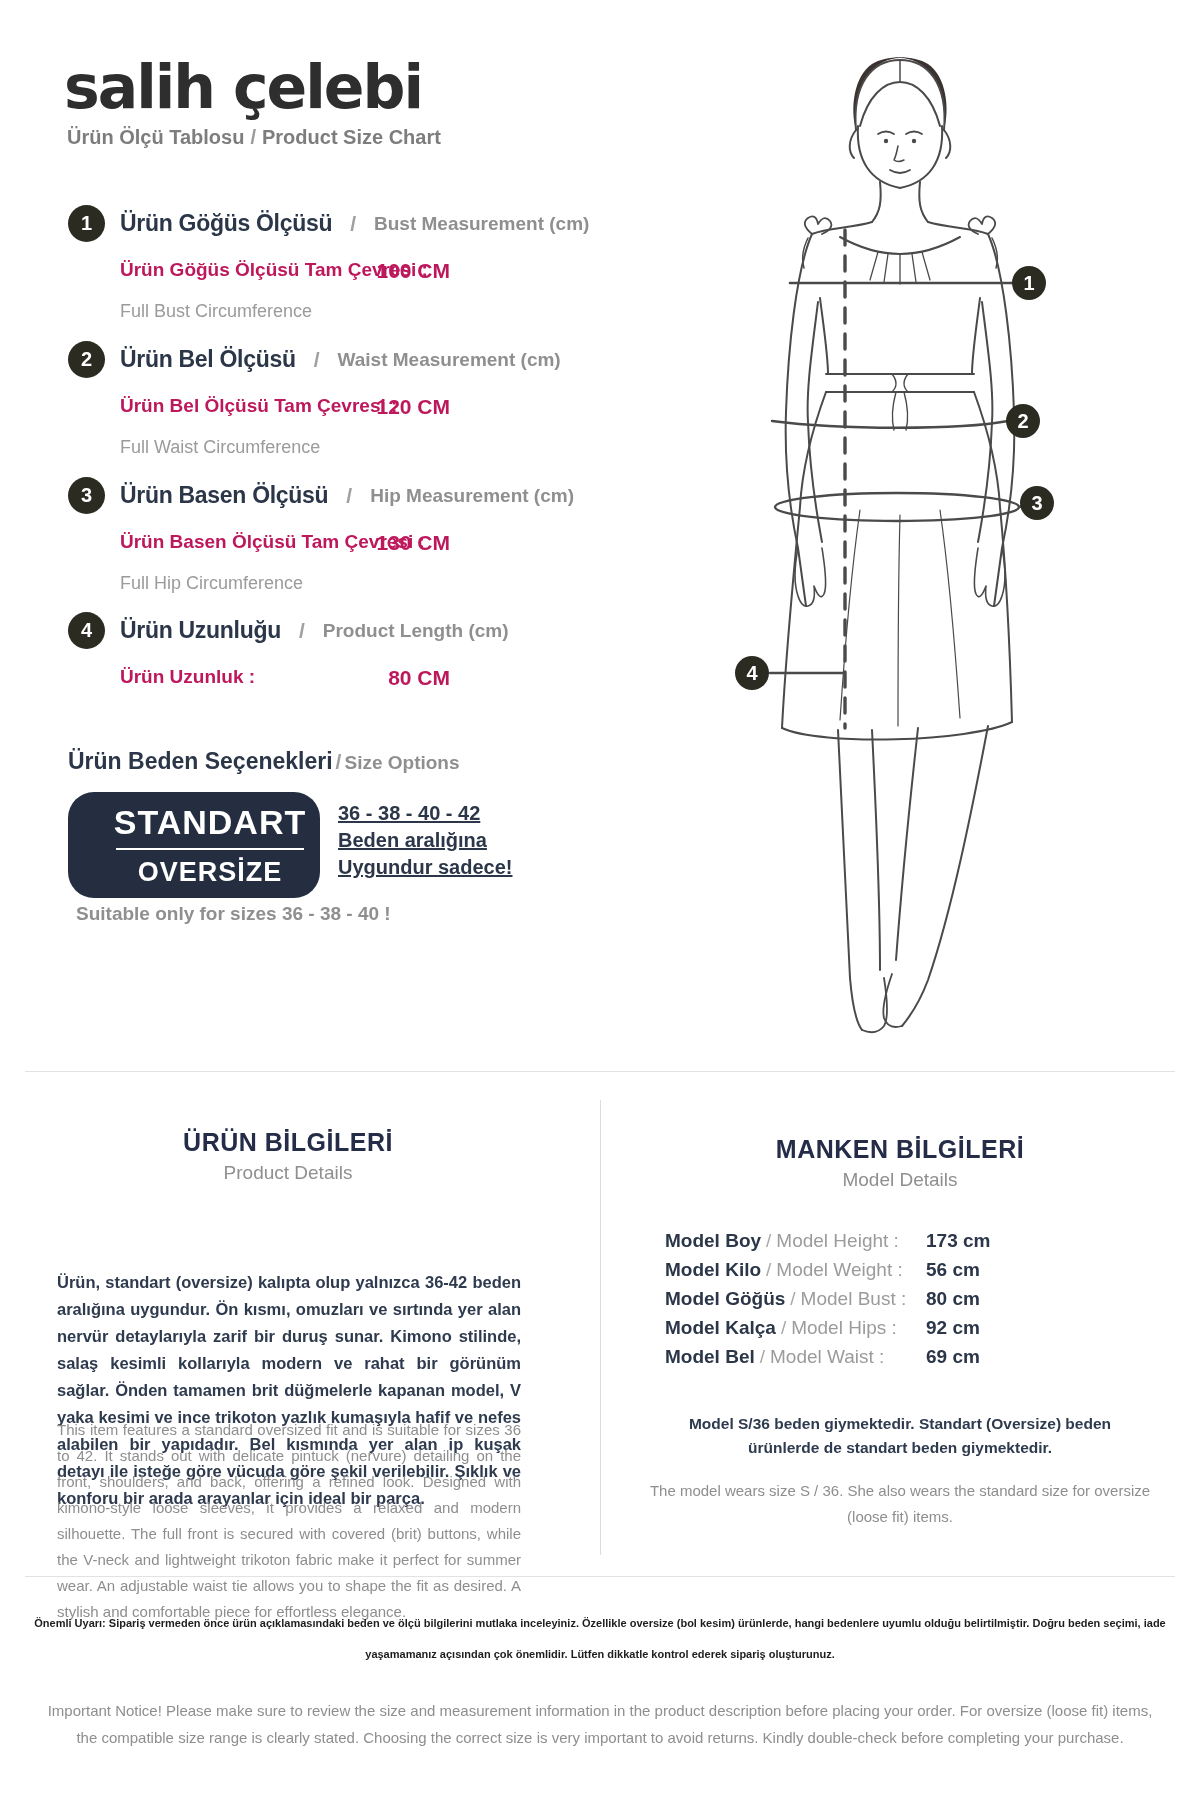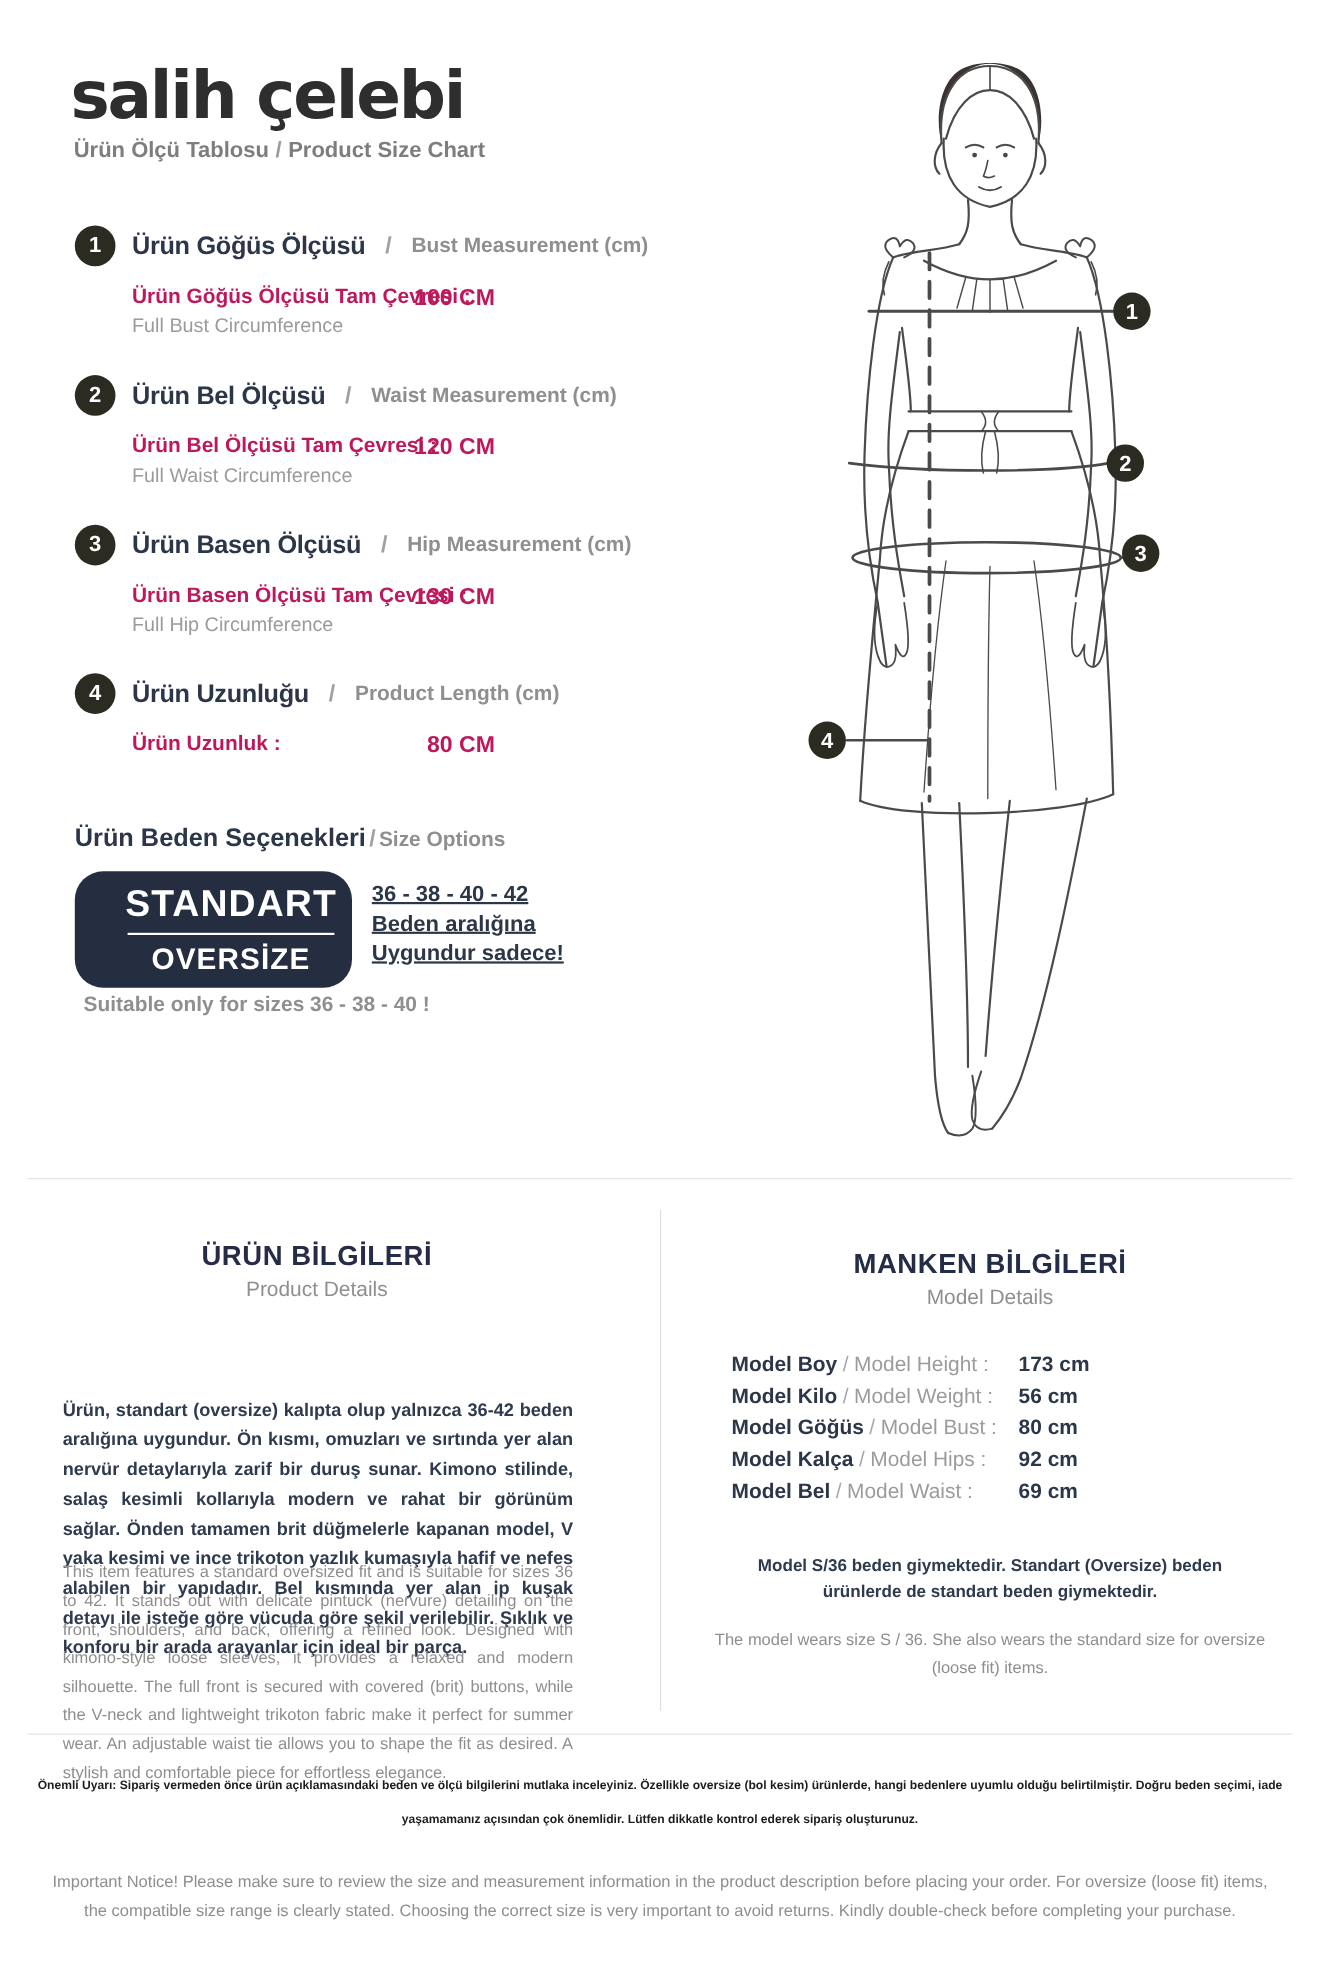--- a/index.html
+++ b/index.html
@@ -16,21 +16,21 @@
   
   .m-item { position:absolute; left:68px; width:480px; }
   .m-head { display:flex; align-items:center; gap:15px; }
   .num-circle { width:37px; height:37px; border-radius:50%; background:#2b2b22; color:#fff;
                 font-weight:700; font-size:20px; display:flex; align-items:center; justify-content:center; flex:0 0 auto; }
   .m-title-tr { font-size:23px; font-weight:800; color:#2b3648; letter-spacing:-0.3px; white-space:nowrap; }
   .m-slash { color:#a0a0a0; font-size:21px; font-weight:700; padding:0 3px; }
   .m-title-en { font-size:19px; font-weight:600; color:#8f8f8f; white-space:nowrap; }
   .m-row2 { position:relative; margin-top:17px; padding-left:52px; font-size:19px; font-weight:700; color:#be185d; }
   .m-row2 .value { position:absolute; left:282px; width:100px; text-align:right; font-size:21px; font-weight:800; }
-  .m-row3 { padding-left:52px; margin-top:5px; font-size:18px; font-weight:500; color:#9b9b9b; }
+  .m-row3 { padding-left:52px; margin-top:20px; font-size:18px; font-weight:500; color:#9b9b9b; }
 
   
   .size-heading { position:absolute; left:68px; top:748px; display:flex; align-items:baseline; }
   .size-heading .tr { font-size:23px; font-weight:800; color:#2b3648; }
   .size-heading .en { font-size:19px; font-weight:600; color:#8f8f8f; }
   .badge { position:absolute; left:68px; top:792px; width:252px; height:106px; background:#242e40;
            border-radius:26px; display:flex; flex-direction:column; align-items:center; justify-content:center;padding-left:32px; }
   .badge .top { color:#fff; font-size:34px; font-weight:800; letter-spacing:1px; }
   .badge .rule { width:188px; height:2px; background:#fff; margin:6px 0 7px; }
   .badge .bottom { color:#fff; font-size:27px; font-weight:800; letter-spacing:1px; }

